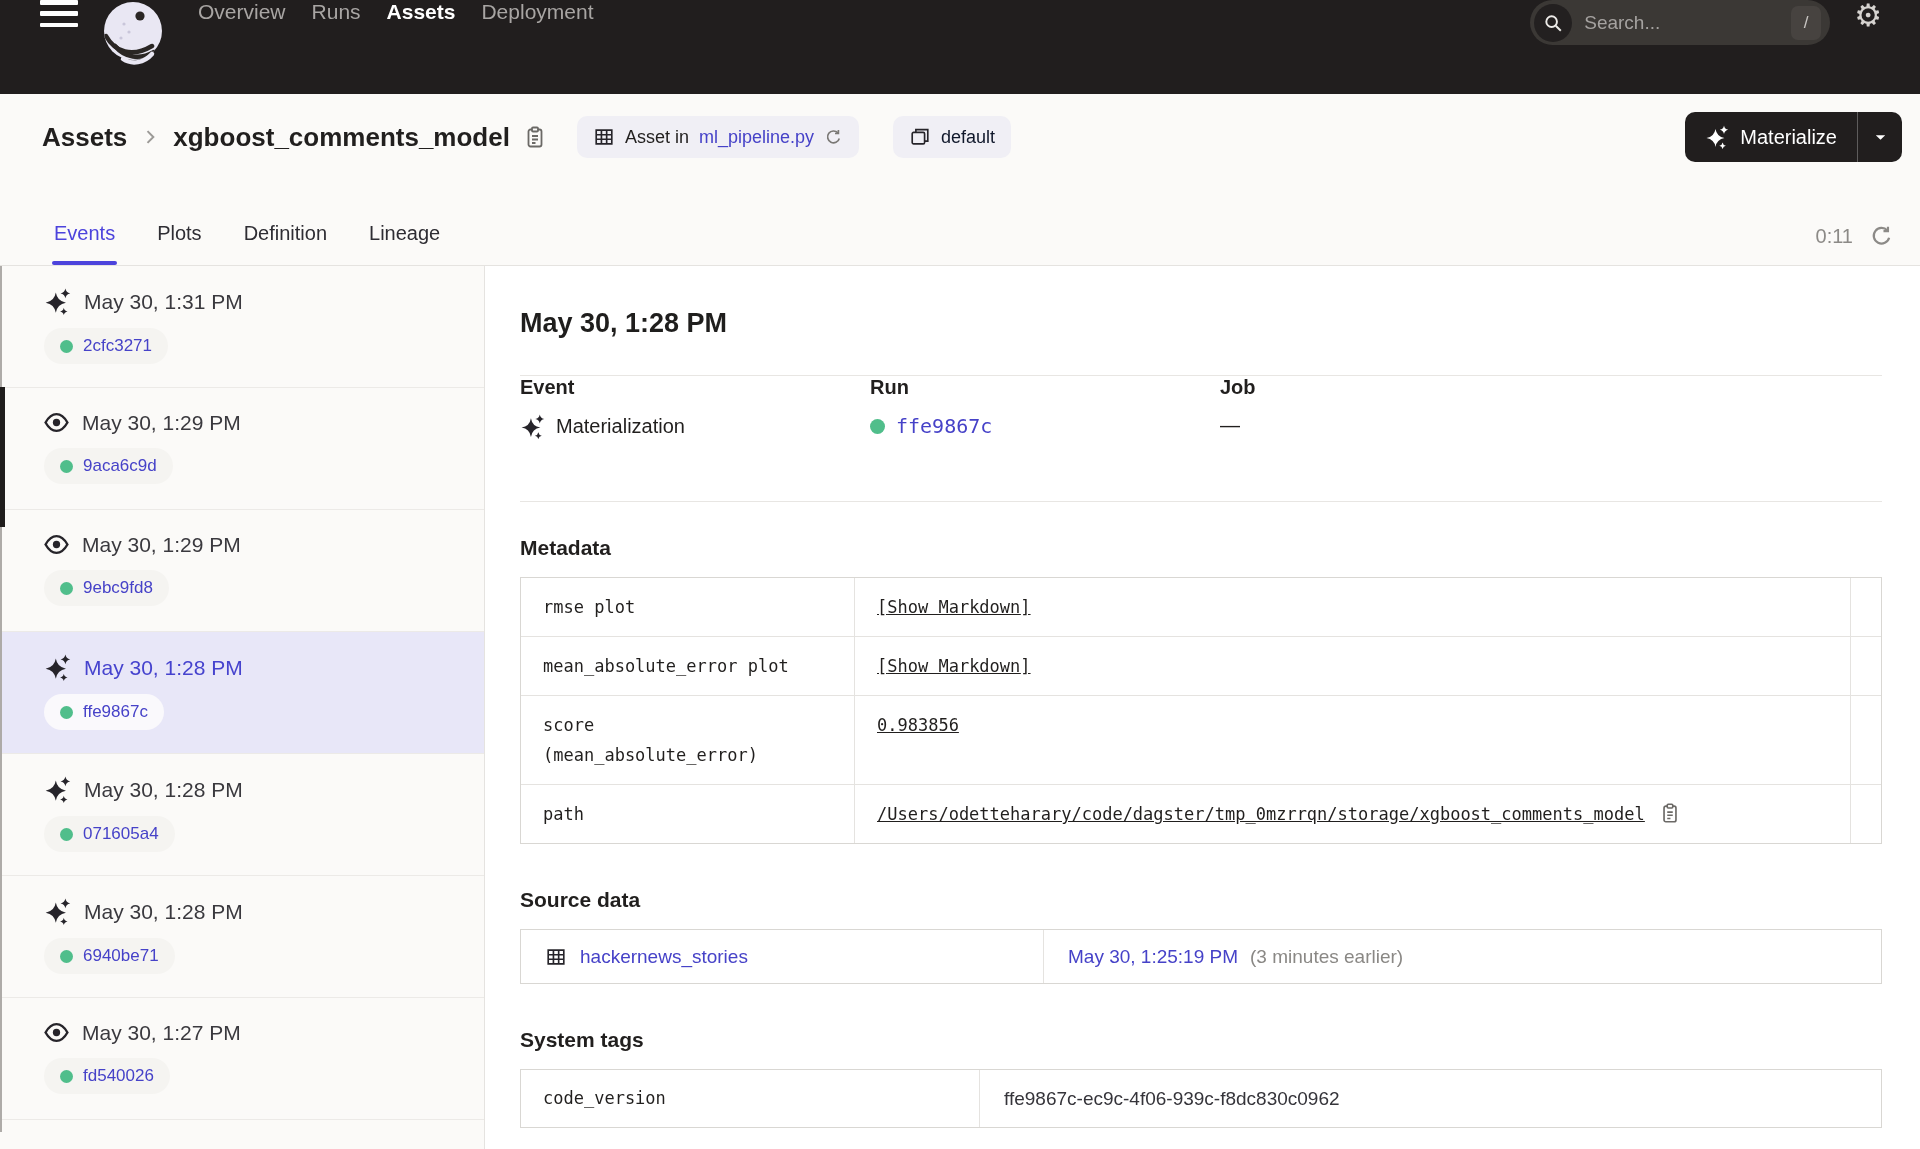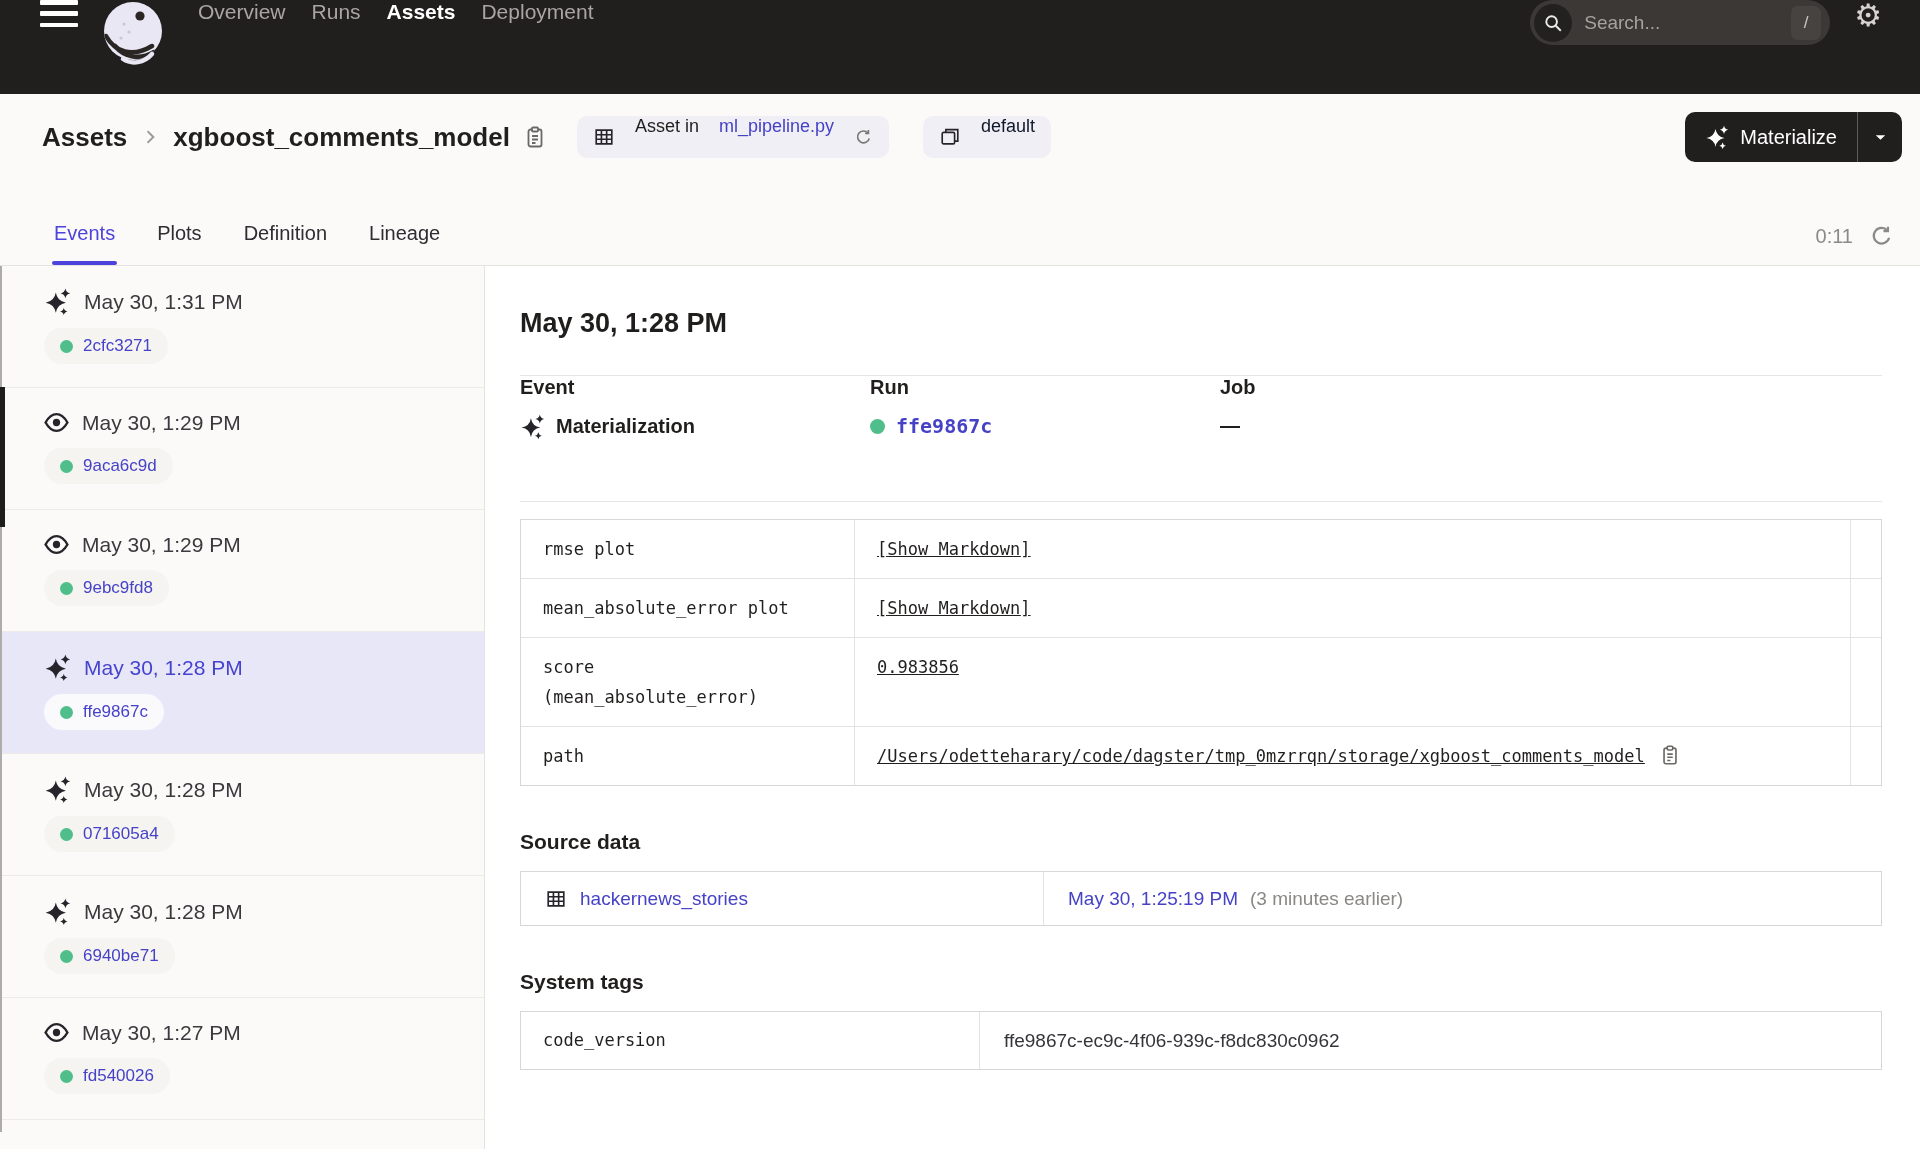--- a/index.html
+++ b/index.html
@@ -19,21 +19,21 @@
   .search input { flex:1; min-width:0; background:transparent; border:none; outline:none; color:#E5E3E0; font-size:19px; padding:0 12px; font-family:"Liberation Sans", sans-serif; }
   .search input::placeholder { color:#A5A2A0; }
   .slash-badge { width:30px; height:34px; background:#474340; border-radius:7px; color:#C9C6C3; font-size:17px; display:flex; align-items:center; justify-content:center; flex:none; }
   .gear { margin-left:24px; font-size:31px; color:#D6D3D0; line-height:1; cursor:pointer; }
 
   
   .header-row { height:86px; display:flex; align-items:center; padding:0 18px 0 42px; }
   .crumbs { display:flex; align-items:center; gap:13px; font-size:26px; font-weight:600; color:#211F1E; }
   .crumb-link { cursor:pointer; }
   .icon-btn { display:flex; align-items:center; cursor:pointer; }
-  .badge { height:42px; border-radius:10px; background:#F0EFF5; display:flex; gap:20px; padding:0 16px; font-size:18px; color:#211F1E; }
+  .badge { height:42px; border-radius:10px; background:#F0EFF5; display:flex; align-items:center; gap:10px; padding:0 16px; font-size:18px; color:#211F1E; }
   .badge .link { color:#4642C8; cursor:pointer; }
   .badge1 { margin-left:30px; }
   .badge2 { margin-left:34px; color:#0f172a; }
   .mat-wrap { margin-left:auto; display:flex; align-items:stretch; height:50px; border-radius:10px; overflow:hidden; background:#211E1E; color:#fff; }
   .mat-main { display:flex; align-items:center; gap:11px; padding:0 20px; font-size:20px; font-weight:500; cursor:pointer; }
   .mat-div { width:1px; background:rgba(255,255,255,0.28); }
   .mat-caret { width:44px; display:flex; align-items:center; justify-content:center; cursor:pointer; }
 
   
   .tabs-row { height:86px; display:flex; align-items:flex-end; padding:0 26px 0 42px; border-bottom:1px solid #E5E3E0; }
@@ -55,21 +55,21 @@
   .event-item.selected .run-pill { background:#FAF9FC; }
   .dot { width:13px; height:13px; border-radius:50%; background:#50BE8B; flex:none; }
 
   .detail { flex:1; background:#FFFFFF; padding:0 38px 0 35px; overflow:hidden; }
   .detail-title { font-size:27px; font-weight:700; color:#1F1E1D; margin-top:42px; line-height:30px; }
   .hr1 { height:1px; background:#E8E6E3; margin-top:37px; }
   .summary { display:flex; }
   .sum-col { width:350px; }
   .sum-col:last-child { width:auto; }
   .sum-label { font-size:20px; font-weight:600; color:#211F1E; }
-  .sum-value { margin-top:15px; display:flex; align-items:center; gap:11px; font-size:20px; color:#211F1E;font-weight:bold; }
+  .sum-value { margin-top:15px; display:flex; align-items:center; gap:11px; font-size:20px; color:#211F1E; }
   .run-id-link { font-family:"DejaVu Sans Mono", monospace; color:#4642C8; cursor:pointer; }
   .hr2 { height:1px; background:#E8E6E3; margin-top:62px; }
   .section-heading { font-size:21px; font-weight:600; color:#211F1E; }
   .mt-meta { margin-top:34px; }
   .mt-sec { margin-top:44px; }
 
   .mtable { border:1px solid #D9D7D3; margin-top:17px; background:#fff; }
   .mrow { display:flex; border-bottom:1px solid #E5E3E0; }
   .mrow:last-child { border-bottom:none; }
   .mkey { width:334px; flex:none; padding:14px 20px 14px 22px; font-family:"DejaVu Sans Mono", monospace; font-size:17px; color:#211F1E; line-height:30px; border-right:1px solid #E5E3E0; }
@@ -330,20 +330,21 @@
       <div class="sum-col">
         <div class="sum-label">Job</div>
         <div class="sum-value">
             <span>—</span>
           </div>
       </div>
     </div>
 
     <div class="hr2"></div>
 
+    <div class="section-heading mt-meta">Metadata</div>
     <div class="mtable" id="metadata-table">
         <div class="mrow">
           <div class="mkey">
             <div>rmse plot</div>
           </div>
           <div class="mval">
             <span class="mdlink"><span>[</span><span class="u">Show Markdown</span><span>]</span></span>
           </div>
           <div class="mextra"></div>
         </div>

